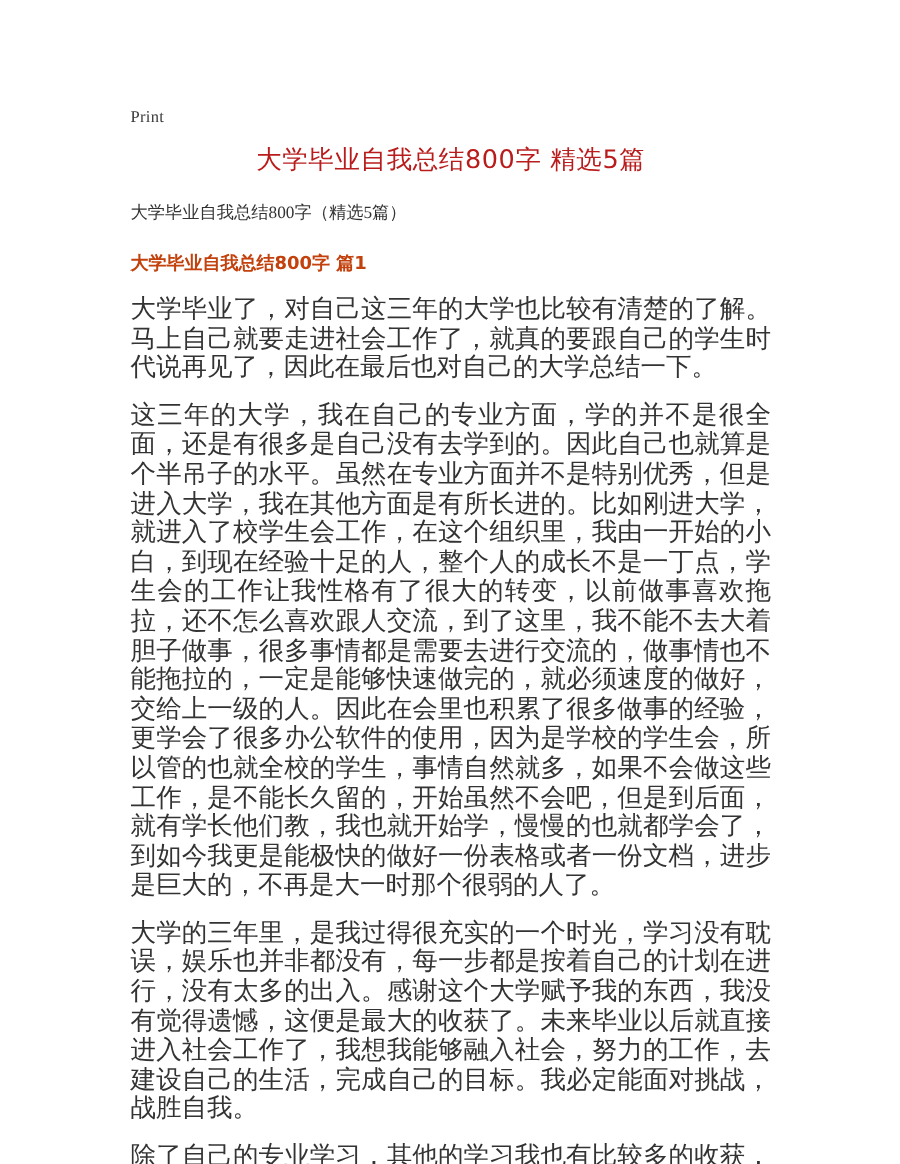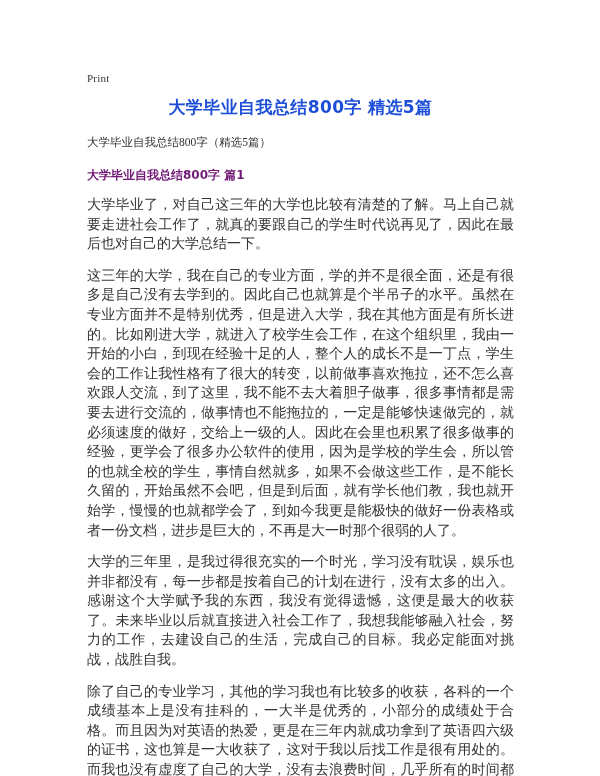--- a/index.html
+++ b/index.html
@@ -35,46 +35,46 @@
   }
   .content {
     position: absolute;
     left: 87px;
     top: 95px;
     width: 427px;
   }
   .doc-title {
     font-family: "DejaVu Sans", "Liberation Sans", sans-serif;
     font-size: 17px;
-    font-weight: bold;
+    font-weight: normal;
     line-height: 24px;
     text-align: center;
-    color: #1d4ed8;
+    color: #b91c1c;
     margin: 0 0 14px 0;
     letter-spacing: 0.4px;
   }
   .subtitle {
     font-family: Liberation Serif, serif;
     font-size: 11.5px;
     font-weight: normal;
     line-height: 19px;
     color: #333333;
     margin: 0 0 14px 0;
   }
   .section-heading {
     font-family: "DejaVu Sans", "Liberation Sans", sans-serif;
     font-size: 12px;
     font-weight: bold;
     line-height: 19px;
-    color: #701a75;
+    color: #c2410c;
     margin: 0 0 11px 0;
   }
   .para {
-    font-family: Liberation Mono, monospace;
-    font-size: 14px;
+    font-family: Liberation Sans, sans-serif;
+    font-size: 17px;
     line-height: 19.6px;
     color: #333333;
     margin: 0 0 12px 0;
     text-align: justify;
     text-justify: inter-ideograph;
     word-break: break-all;
   }
   .para:last-child {
     margin-bottom: 0;
   }

